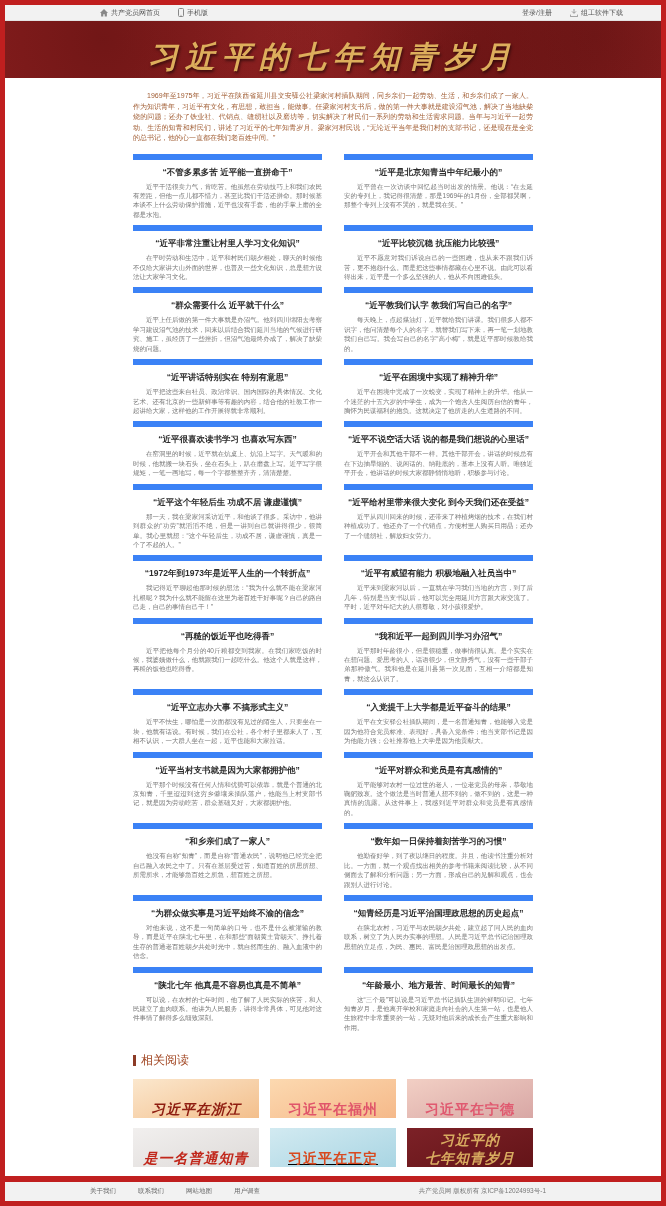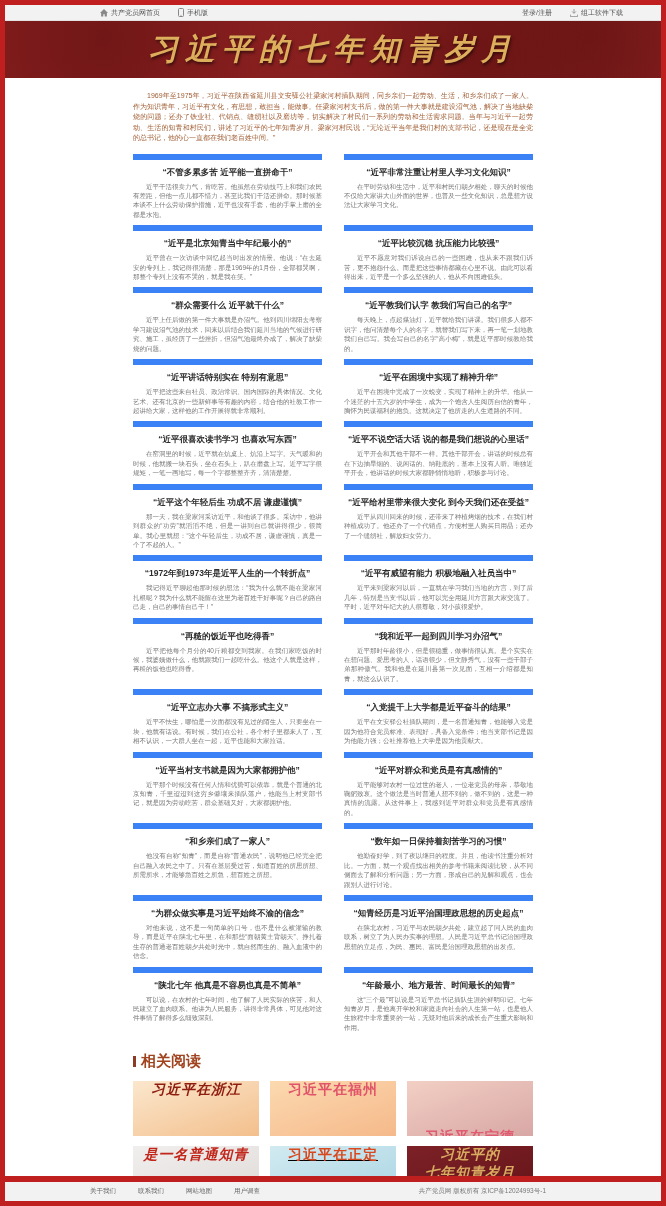--- a/index.html
+++ b/index.html
@@ -21,21 +21,21 @@
   .topbar svg{display:block;}
   
   .banner{
     height:57px;flex:none;position:relative;
     background:
       radial-gradient(circle at 15% 30%, rgba(60,5,5,.35), transparent 40%),
       radial-gradient(circle at 70% 70%, rgba(70,8,8,.35), transparent 45%),
       radial-gradient(circle at 45% 20%, rgba(150,40,40,.35), transparent 50%),
       radial-gradient(circle at 90% 25%, rgba(55,6,6,.3), transparent 40%),
       #8e2020;
-    display:flex;align-items:center;justify-content:center;
+    display:flex;align-items:flex-end;justify-content:center;
   }
   .banner-title{
     font-family:"DejaVu Serif","Liberation Serif",serif;
     font-weight:bold;font-style:italic;
     font-size:30px;color:#ddae5c;letter-spacing:7px;
     text-shadow:1px 2px 3px rgba(0,0,0,.55);
     white-space:nowrap;
   }
   
   .main{background:#fff;flex:1;overflow:hidden;}
@@ -53,24 +53,24 @@
     margin:0 0 3px;font-size:8.5px;color:#2d2d2d;text-align:center;
     font-weight:bold;white-space:nowrap;overflow:hidden;
   }
   .cell p{
     margin:0;font-size:6.5px;line-height:1.45;color:#777;
     text-align:justify;text-indent:2em;
   }
   
   .related-head{display:flex;align-items:center;margin:14px 0 10px;}
   .related-bar{width:3px;height:11px;background:#8c3b26;margin-right:5px;}
-  .related-title{font-size:15px;font-weight:bold;color:#a0431f;}
+  .related-title{font-size:12px;font-weight:normal;color:#a0431f;}
   .tiles{display:grid;grid-template-columns:repeat(3,1fr);gap:10px 11px;}
   .tile{
-    height:55px;display:flex;align-items:flex-start;justify-content:center;
+    height:39px;display:flex;align-items:flex-end;justify-content:center;
     cursor:pointer;overflow:hidden;
   }
   .tile span{
     font-weight:bold;font-size:14px;white-space:pre-line;text-align:center;
     line-height:1.25;letter-spacing:1px;
   }
   .tile.serif span{font-family:"DejaVu Serif","Liberation Serif",serif;font-style:italic;}
   
   .footer{
     margin-top:6px;flex:none;height:19px;background:#f2f2f2;
@@ -122,27 +122,27 @@
     <div class="col">
       <p class="intro">1969年至1975年，习近平在陕西省延川县文安驿公社梁家河村插队期间，同乡亲们一起劳动、生活，和乡亲们成了一家人。作为知识青年，习近平有文化，有思想，敢担当，能做事。任梁家河村支书后，做的第一件大事就是建设沼气池，解决了当地缺柴烧的问题；还办了铁业社、代销点、缝纫社以及磨坊等，切实解决了村民们一系列的劳动和生活需求问题。当年与习近平一起劳动、生活的知青和村民们，讲述了习近平的七年知青岁月。梁家河村民说，“无论近平当年是我们村的支部书记，还是现在是全党的总书记，他的心一直都在我们老百姓中间。”</p>
 
       <div class="sections">
   <div class="cell">
     <h3>“不管多累多苦 近平能一直拼命干”</h3>
     <p>近平干活很卖力气，肯吃苦。他虽然在劳动技巧上和我们农民有差距，但他一点儿都不惜力，甚至比我们干活还拼命。那时候基本谈不上什么劳动保护措施，近平也没有手套，他的手掌上磨的全都是水泡。</p>
   </div>
 
   <div class="cell">
+    <h3>“近平是北京知青当中年纪最小的”</h3>
+    <p>近平曾在一次访谈中回忆起当时出发的情景。他说：“在去延安的专列上，我记得很清楚，那是1969年的1月份，全部都哭啊，那整个专列上没有不哭的，就是我在笑。”</p>
+  </div>
+
+  <div class="cell">
     <h3>“近平非常注重让村里人学习文化知识”</h3>
     <p>在平时劳动和生活中，近平和村民们朝夕相处，聊天的时候他不仅给大家讲大山外面的世界，也普及一些文化知识，总是想方设法让大家学习文化。</p>
-  </div>
-
-  <div class="cell">
-    <h3>“近平是北京知青当中年纪最小的”</h3>
-    <p>近平曾在一次访谈中回忆起当时出发的情景。他说：“在去延安的专列上，我记得很清楚，那是1969年的1月份，全部都哭啊，那整个专列上没有不哭的，就是我在笑。”</p>
   </div>
 
   <div class="cell">
     <h3>“近平比较沉稳 抗压能力比较强”</h3>
     <p>近平不愿意对我们诉说自己的一些困难，也从来不跟我们诉苦，更不抱怨什么。而是把这些事情都藏在心里不说。由此可以看得出来，近平是一个多么坚强的人，他从不向困难低头。</p>
   </div>
 
   <div class="cell">
     <h3>“群众需要什么 近平就干什么”</h3>
     <p>近平上任后做的第一件大事就是办沼气。他到四川绵阳去考察学习建设沼气池的技术，回来以后结合我们延川当地的气候进行研究、施工，虽经历了一些挫折，但沼气池最终办成了，解决了缺柴烧的问题。</p>

